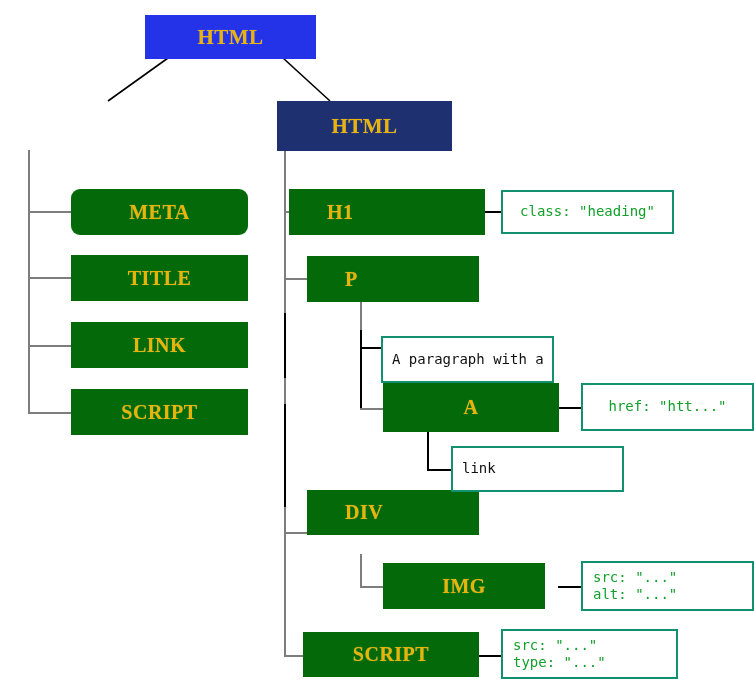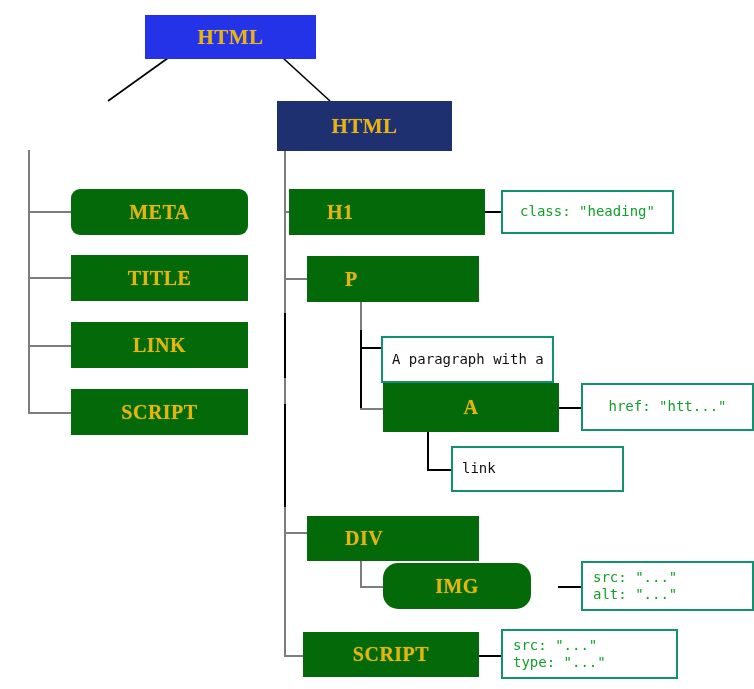--- a/index.html
+++ b/index.html
@@ -147,23 +147,23 @@
   <div class="node element centered" style="left:71px; top:322px; width:177px; height:46px;">LINK</div>
 
   <div class="node element centered" style="left:71px; top:389px; width:177px; height:46px;">SCRIPT</div>
 
   <div class="node element" style="left:289px; top:189px; width:196px; height:46px;">H1</div>
 
   <div class="node element" style="left:307px; top:256px; width:172px; height:46px;">P</div>
 
   <div class="node element centered" style="left:383px; top:383px; width:176px; height:49px;">A</div>
 
-  <div class="node element" style="left:307px; top:516px; width:172px; height:45px;text-align:center;">DIV</div>
+  <div class="node element" style="left:307px; top:490px; width:172px; height:45px;text-align:center;">DIV</div>
 
-  <div class="node element centered" style="left:383px; top:563px; width:148px; height:46px;border-radius:15px;">IMG</div>
+  <div class="node element centered" style="left:383px; top:563px; width:162px; height:46px;">IMG</div>
 
   <div class="node element centered" style="left:303px; top:632px; width:176px; height:45px;">SCRIPT</div>
 
   <div class="leafbox attr" style="left:501px; top:190px; width:173px; height:44px;">
     <span>class: "heading"</span>
   </div>
 
   <div class="leafbox text" style="left:381px; top:336px; width:173px; height:47px;">
     <span>A paragraph with a</span>
   </div>

